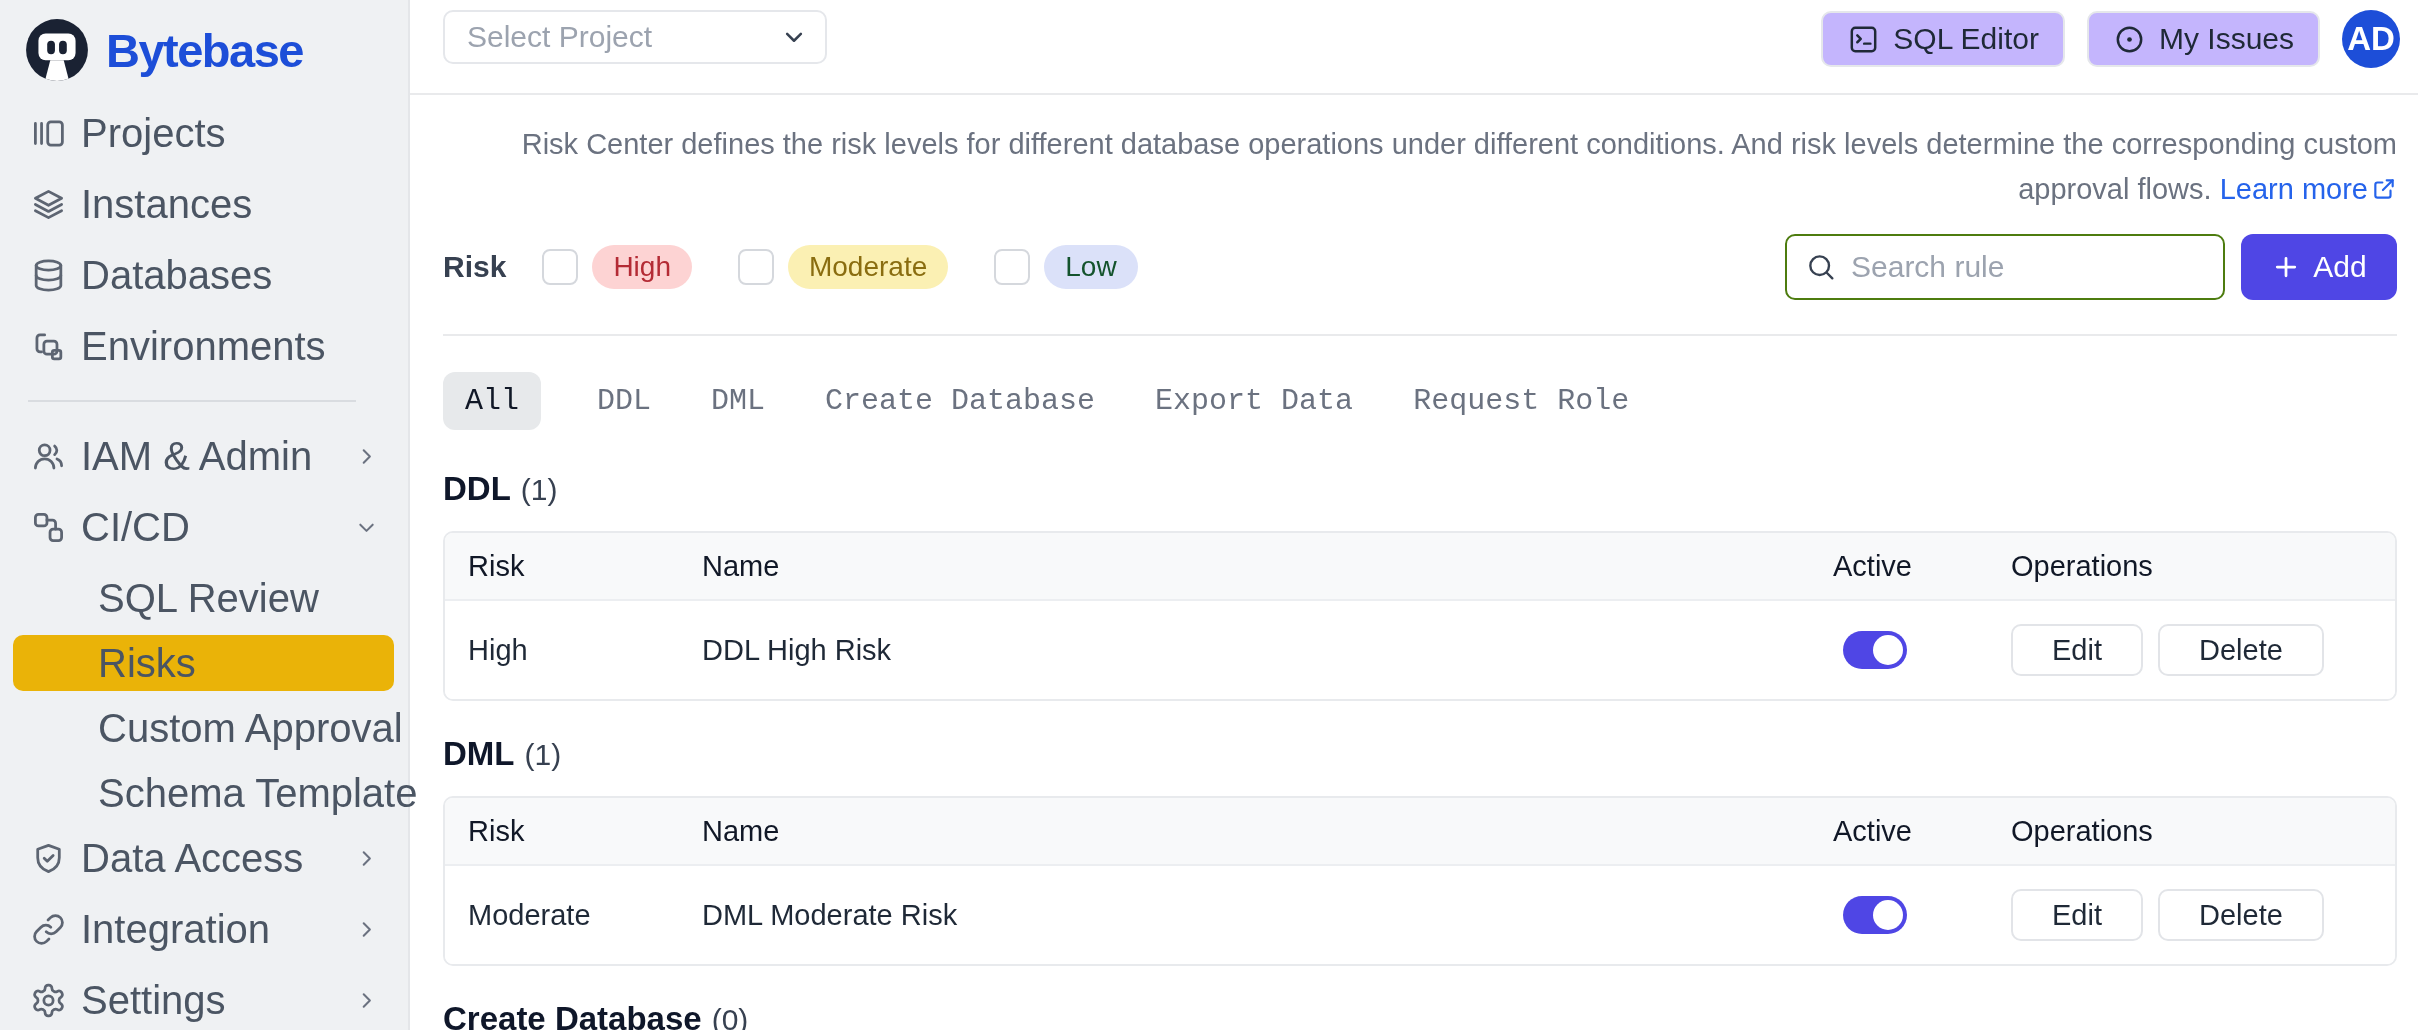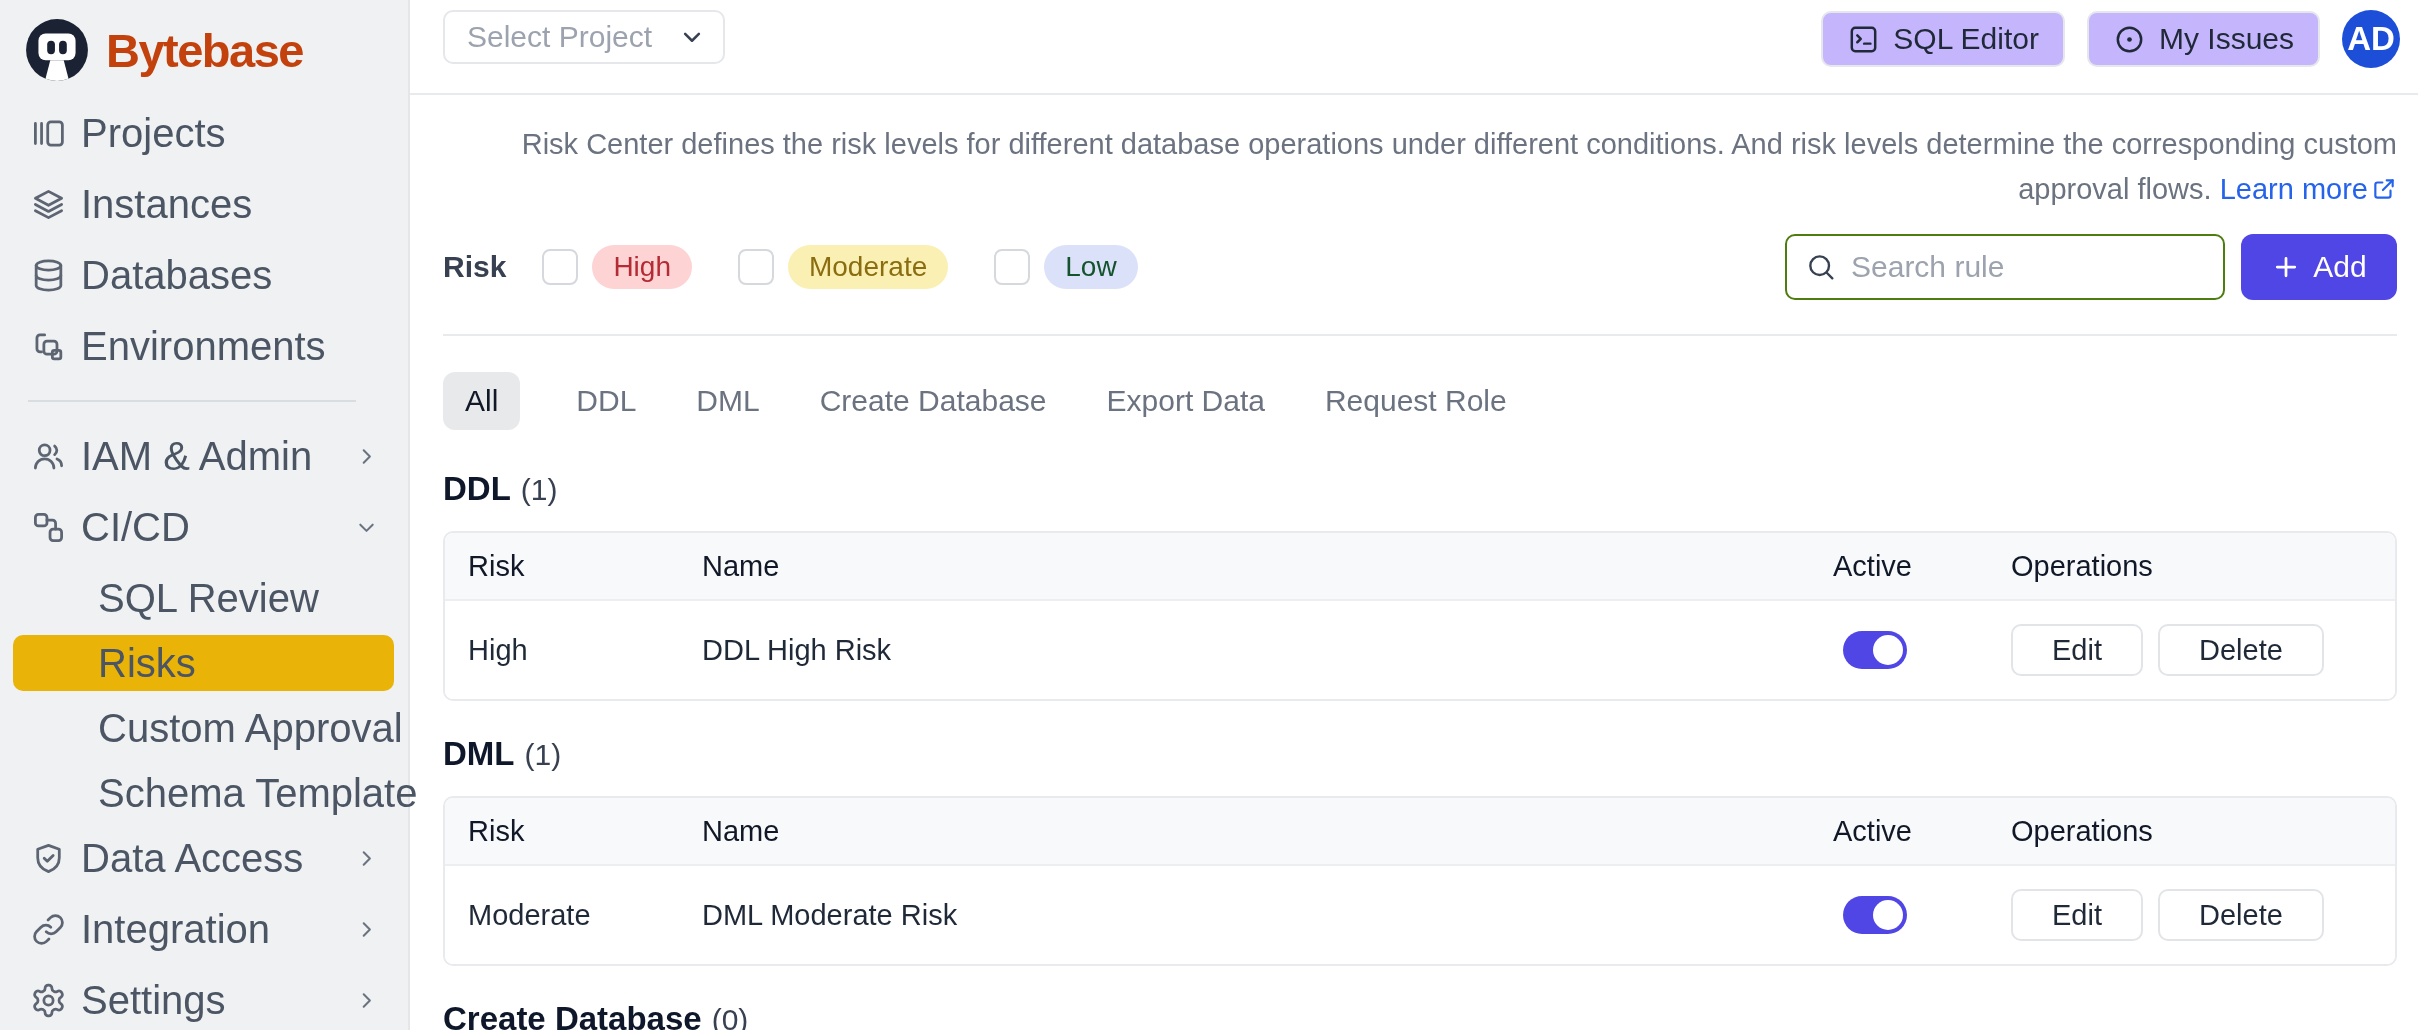--- a/index.html
+++ b/index.html
@@ -4,38 +4,38 @@
 <style>
   * { box-sizing: border-box; margin: 0; padding: 0; }
   html,body { width:2418px; height:1030px; overflow:hidden; background:#fff;
     font-family:"Liberation Sans", sans-serif; -webkit-font-smoothing:antialiased; }
   body { display:flex; }
 
   
   .sidebar { width:410px; flex:none; height:100%; background:#eff1f3; border-right:2px solid #e4e6e9; }
   .logo-row { display:flex; align-items:center; gap:16px; padding:18px 0 0 24px; height:82px; }
   .logo-mark svg { width:66px; height:66px; display:block; }
-  .logo-text { font-size:47px; font-weight:800; color:#c2410c; letter-spacing:-1.5px; }
+  .logo-text { font-size:47px; font-weight:800; color:#1d4ed8; letter-spacing:-1.5px; }
   .nav { padding:23px 14px 0 13px; }
   .nav-item { display:flex; align-items:center; height:56px; margin-bottom:15px;
     padding:0 14px 0 15px; border-radius:10px; cursor:pointer; color:#4b5563; }
   .nav-item.sub { padding-left:72px; margin-bottom:9px; }
   .nav-item.active { background:#eab308; }
   .nav-icon { width:40px; height:40px; flex:none; color:#5d6572; display:flex; align-items:center; justify-content:center; }
   .nav-icon svg { width:37px; height:37px; }
   .nav-label { margin-left:13px; font-size:40px; font-weight:500; flex:1; white-space:nowrap; }
   .nav-chevron { color:#6b7280; display:flex; }
   .nav-chevron svg { width:27px; height:27px; }
   .nav-divider { height:2px; background:#d9dce0; margin:26px 38px 26px 15px; }
 
   
   .main { flex:1; display:flex; flex-direction:column; min-width:0; }
   .topbar { height:95px; flex:none; border-bottom:2px solid #e9eaec;
     display:flex; align-items:flex-start; padding:10px 18px 0 33px; }
-  .project-select { width:282px; height:54px; background:#fff; border:2px solid #e5e7eb; border-radius:10px;
+  .project-select { width:384px; height:54px; background:#fff; border:2px solid #e5e7eb; border-radius:10px;
     display:flex; align-items:center; justify-content:space-between; padding:0 16px 0 22px;
     font-size:30px; color:#9ca3af; cursor:pointer; }
   .project-select .chev { color:#374151; display:flex; }
   .project-select .chev svg { width:30px; height:30px; }
   .topbar-right { margin-left:auto; display:flex; align-items:center; gap:22px; }
   .tb-btn { height:56px; background:#c4b5fd; border:2px solid #e5e7eb; border-radius:10px;
     display:flex; align-items:center; gap:13px; padding:0 24px; font-size:30px; color:#1f2937; cursor:pointer; }
   .tb-btn svg { width:33px; height:33px; }
   .avatar { width:58px; height:58px; border-radius:50%; background:#1d4ed8; color:#fff;
     font-size:33px; font-weight:700; display:flex; align-items:center; justify-content:center; cursor:pointer; }
@@ -65,21 +65,21 @@
   .add-btn { width:156px; height:66px; background:#4f46e5; border:none; border-radius:12px; color:#fff;
     font-size:30px; display:flex; align-items:center; justify-content:center; gap:12px; cursor:pointer;
     font-family:"Liberation Sans", sans-serif; }
   .add-btn svg { width:30px; height:30px; }
 
   .hr { height:2px; background:#e9eaec; margin-top:33px; }
 
   
   .tabs { margin-top:36px; display:flex; align-items:center; gap:52px; }
   .tab { font-size:30px; color:#6b7280; background:none; border:none; height:58px; padding:0 4px;
-    cursor:pointer; font-family:Liberation Sans, sans-serif; border-radius:12px; }
+    cursor:pointer; font-family:Liberation Mono, monospace; border-radius:12px; }
   .tab.active { background:#e7e9eb; color:#111827; padding:0 22px; }
 
   
   .sec-h { display:flex; align-items:baseline; gap:10px; margin-top:34px; }
   .rule-section:first-of-type .sec-h { margin-top:40px; }
   .sec-title { font-size:33px; font-weight:700; color:#0f172a; }
   .sec-count { font-size:30px; font-weight:400; color:#374151; }
   .rule-table { margin-top:23px; border:2px solid #e8eaed; border-radius:10px; overflow:hidden; background:#fff; }
   .t-head, .t-row { display:grid; grid-template-columns:257px 1131px 178px 1fr; align-items:center; }
   .t-head { background:#f8f9fa; height:66px; }

